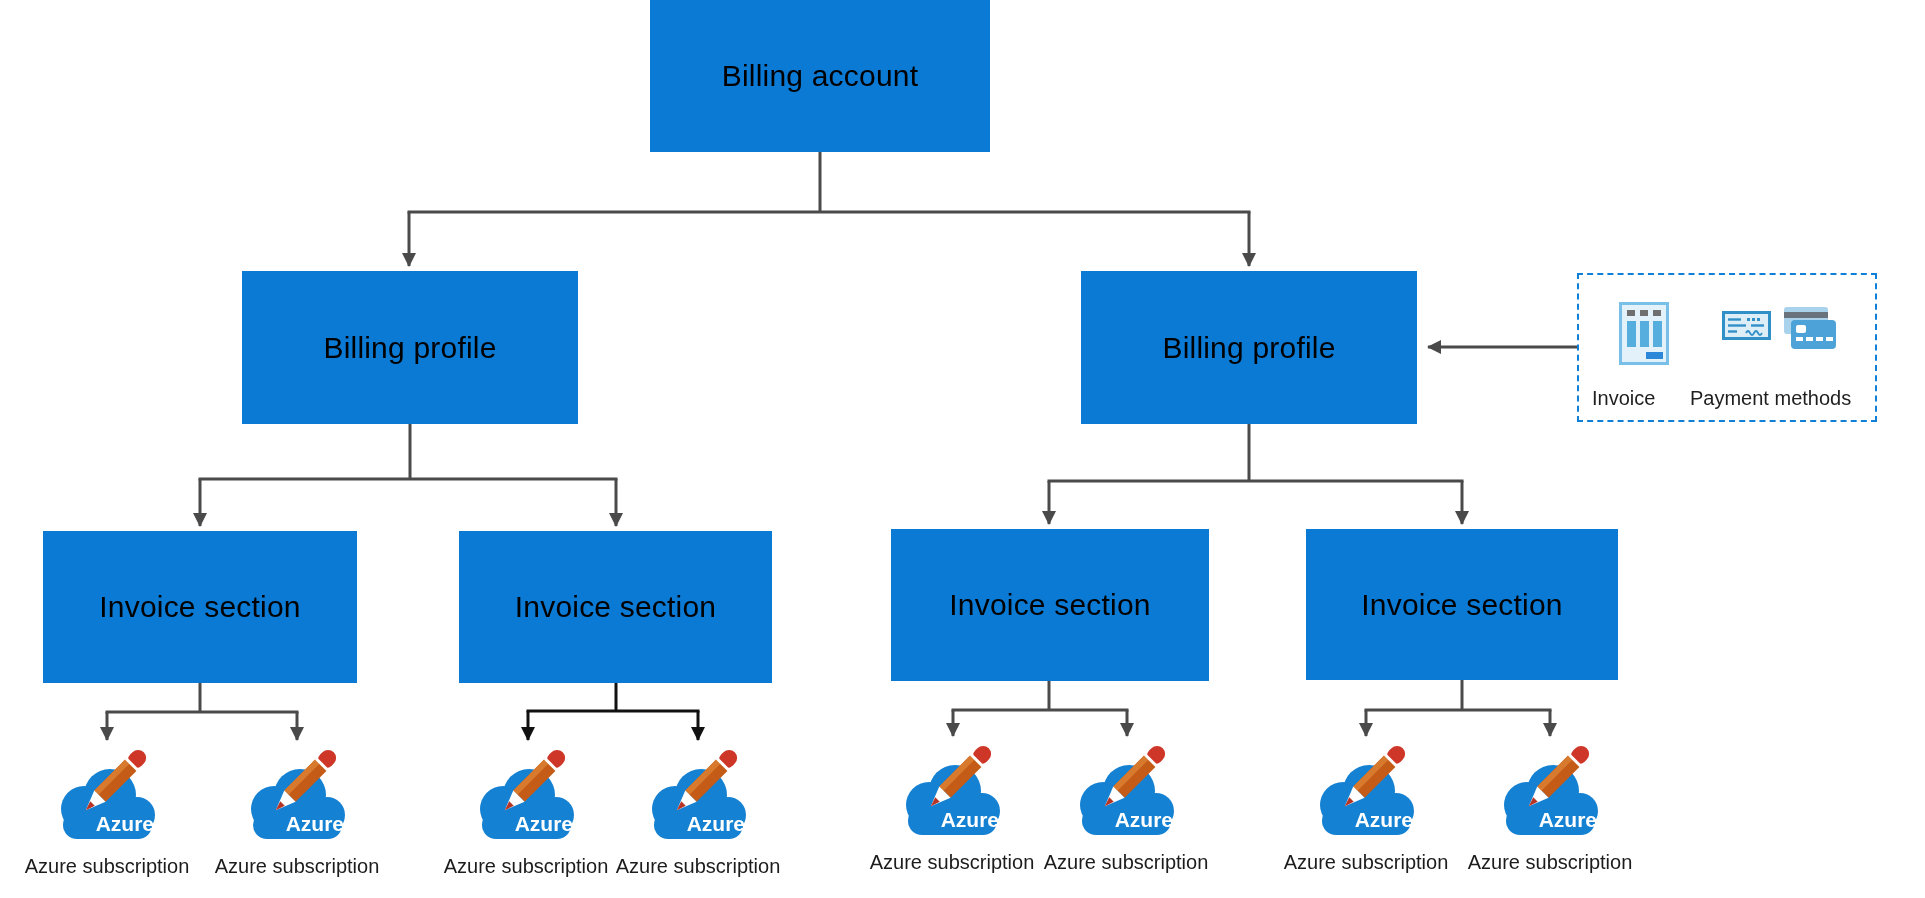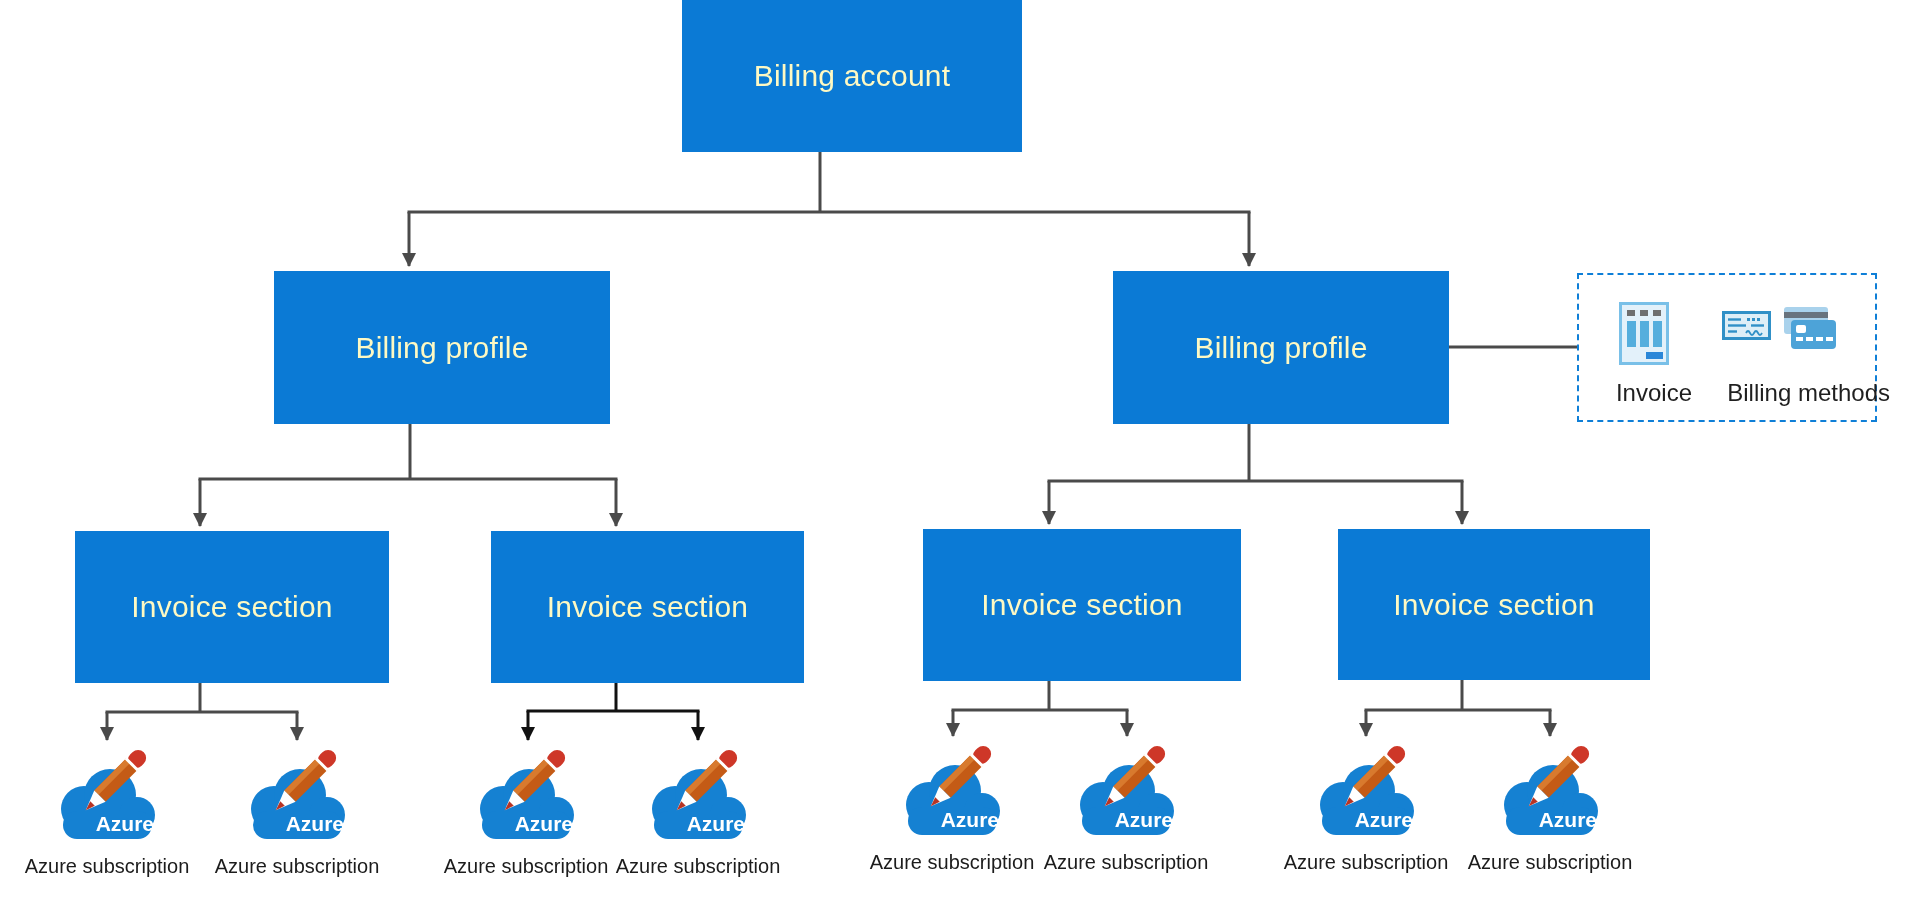--- a/index.html
+++ b/index.html
@@ -7,33 +7,32 @@
     position:relative;
     width:1925px;height:898px;
     background:#ffffff;
     font-family:"Liberation Sans", sans-serif;
     overflow:hidden;
   }
   .wires{position:absolute;left:0;top:0;width:1925px;height:898px;}
   .box{
     position:absolute;
     background:#0b7ad5;
-    color:#fef9c3;
+    color:#000000;
     display:flex;align-items:center;justify-content:center;
     font-size:30px;font-weight:400;letter-spacing:.2px;
     text-align:center;
-    margin-left:32px;
   }
   .legend{
     position:absolute;left:1577px;top:273px;width:300px;height:149px;
     border:2px dashed #0f7fd7;background:#ffffff;box-sizing:border-box;
   }
   .legend .licon{position:absolute;}
   .legend-label{
-    position:absolute;font-size:24px;color:#1f1f1f;text-align:right;white-space:nowrap;
+    position:absolute;font-size:20px;color:#1f1f1f;text-align:left;white-space:nowrap;margin-top:8px;
   }
   .sub{position:absolute;width:106px;height:94px;}
   .sub svg{position:absolute;left:0;top:0;}
   .azure-word{
     position:absolute;left:0;top:63px;width:100px;
     text-align:right;color:#ffffff;font-size:21px;font-weight:bold;
   }
   .sub-label{
     position:absolute;width:220px;top:855px;
     font-size:20px;color:#1c1c1c;text-align:center;white-space:nowrap;
@@ -157,21 +156,21 @@
       <rect x="13" y="18" width="10" height="8" rx="2" fill="#ffffff"></rect>
       <g fill="#ffffff">
         <rect x="13" y="30" width="7" height="4"></rect>
         <rect x="23" y="30" width="7" height="4"></rect>
         <rect x="33" y="30" width="7" height="4"></rect>
         <rect x="43" y="30" width="7" height="4"></rect>
       </g>
     </svg>
 
     <div class="legend-label" style="left:13px;top:104px;width:100px">Invoice</div>
-    <div class="legend-label" style="left:111px;top:104px;width:200px">Billing methods</div>
+    <div class="legend-label" style="left:111px;top:104px;width:200px">Payment methods</div>
   </div>
 
   <div class="box" style="left:43px;top:531px;width:314px;height:152px">
     <span>Invoice section</span>
   </div>
   <div class="box" style="left:459px;top:531px;width:313px;height:152px">
     <span>Invoice section</span>
   </div>
   <div class="box" style="left:891px;top:529px;width:318px;height:152px">
     <span>Invoice section</span>

